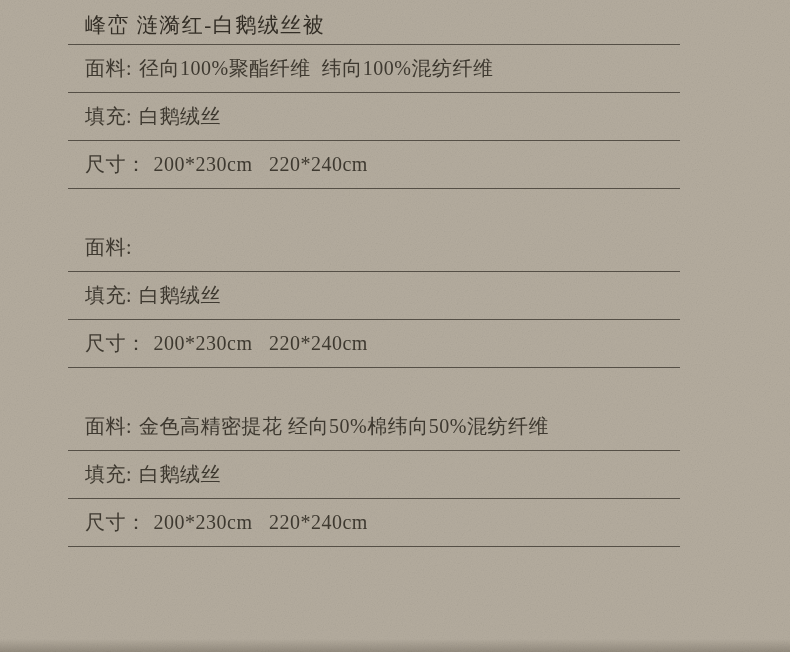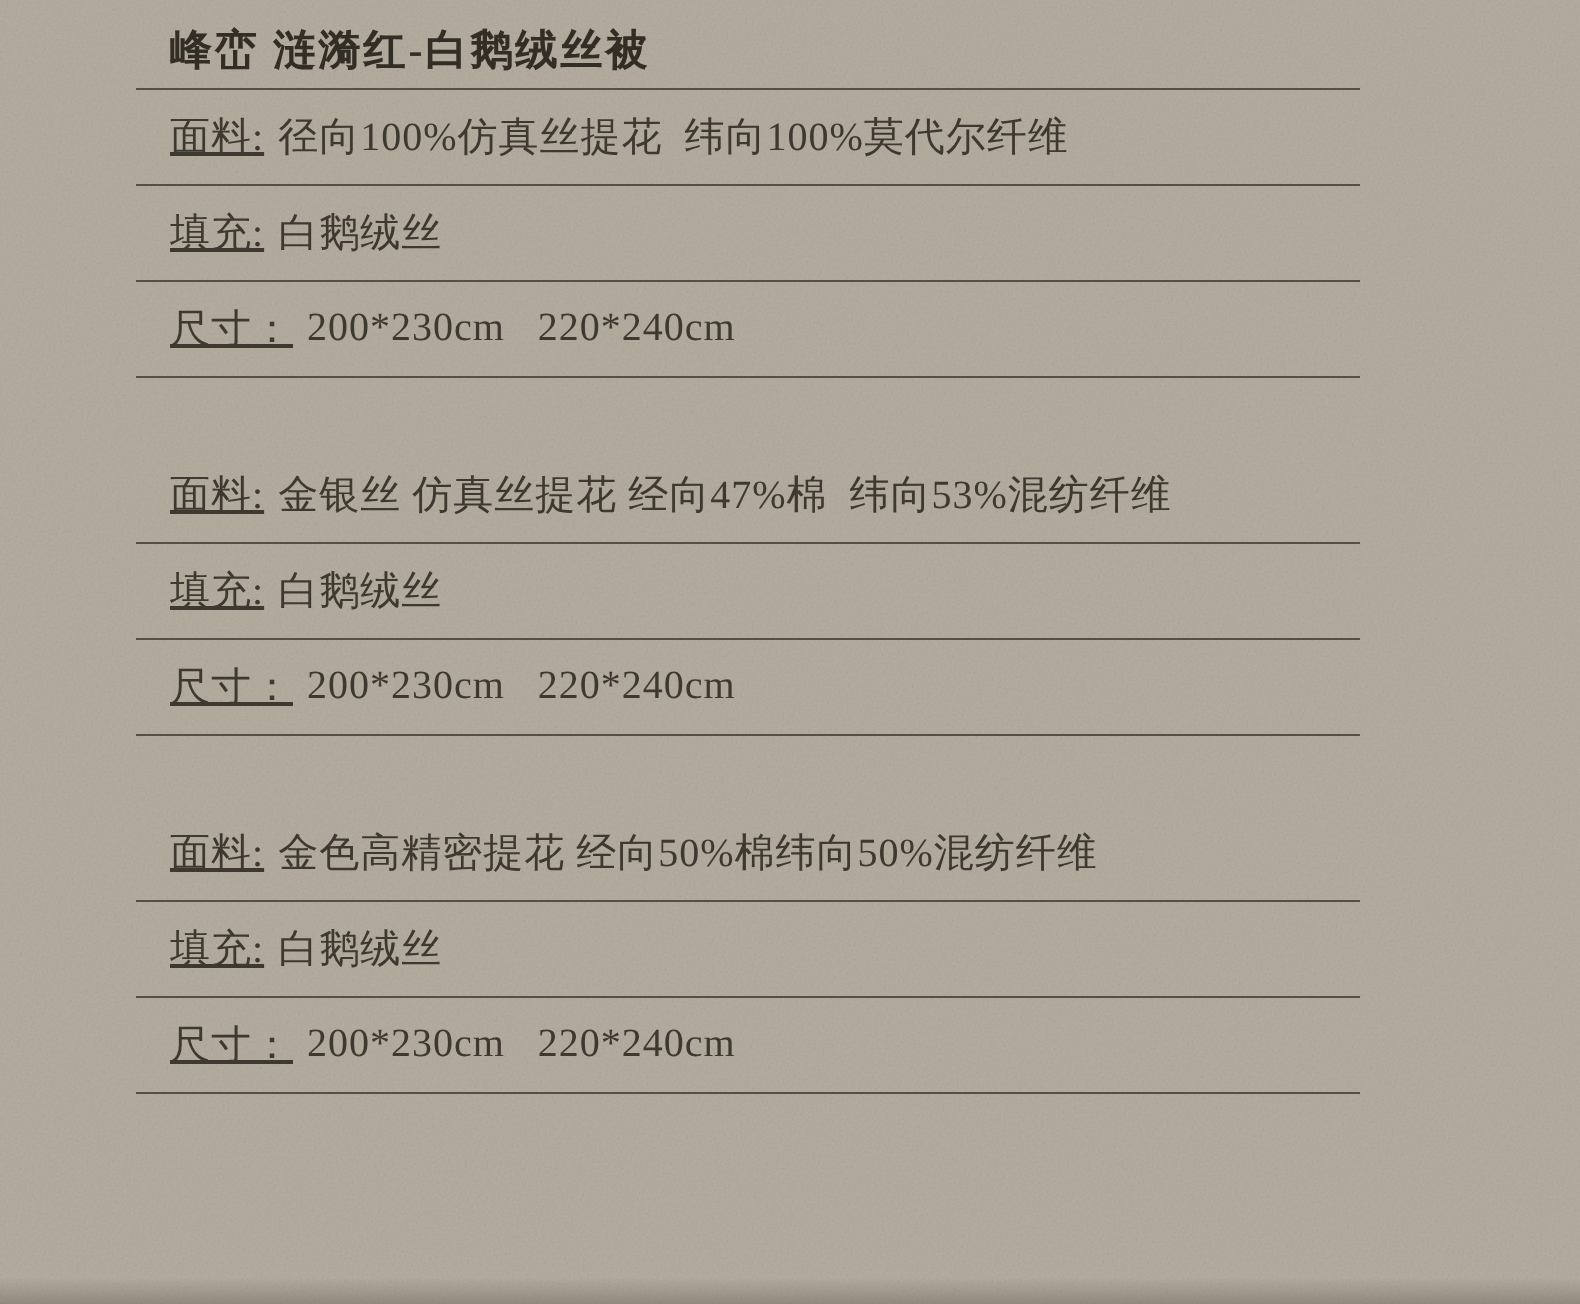--- a/index.html
+++ b/index.html
@@ -29,39 +29,38 @@
     display: flex;
     align-items: center;
     padding-left: 17px;
     border-bottom: 1px solid #554f46;
     box-sizing: border-box;
   }
   .title-row h2 {
     margin: 0;
     padding-top: 6px;
     font-size: 21px;
-    font-weight: bold;
+    font-weight: normal;
     letter-spacing: 1.5px;
     color: #322d25;
     white-space: pre-wrap;
   }
   .spec-row {
     height: 48px;
     display: flex;
     align-items: center;
     padding-left: 17px;
     border-bottom: 1px solid #554f46;
     box-sizing: border-box;
     font-size: 20px;
     letter-spacing: 0.5px;
     white-space: pre-wrap;
   }
   .spec-row .label {
     margin-right: 7px;
-    text-decoration: underline;
   }
   .texture-overlay {
     position: absolute;
     left: 0;
     top: 0;
     width: 790px;
     height: 652px;
     z-index: 0;
     pointer-events: none;
     opacity: 0.18;
@@ -90,36 +89,35 @@
 </svg>
 
 <div class="page">
 
   <section class="spec-section">
     <div class="title-row">
       <h2>峰峦 涟漪红-白鹅绒丝被</h2>
     </div>
     <div class="spec-row">
       <span class="label">面料:</span>
-      <span class="value">径向100%仿真丝提花  纬向100%莫代尔纤维</span>
+      <span class="value">径向100%聚酯纤维  纬向100%混纺纤维</span>
     </div>
     <div class="spec-row">
       <span class="label">填充:</span>
       <span class="value">白鹅绒丝</span>
     </div>
     <div class="spec-row">
       <span class="label">尺寸：</span>
       <span class="value">200*230cm   220*240cm</span>
     </div>
   </section>
 
   <section class="spec-section">
     <div class="spec-row">
       <span class="label">面料:</span>
-      <span class="value">金银丝 仿真丝提花 经向47%棉  纬向53%混纺纤维</span>
     </div>
     <div class="spec-row">
       <span class="label">填充:</span>
       <span class="value">白鹅绒丝</span>
     </div>
     <div class="spec-row">
       <span class="label">尺寸：</span>
       <span class="value">200*230cm   220*240cm</span>
     </div>
   </section>

